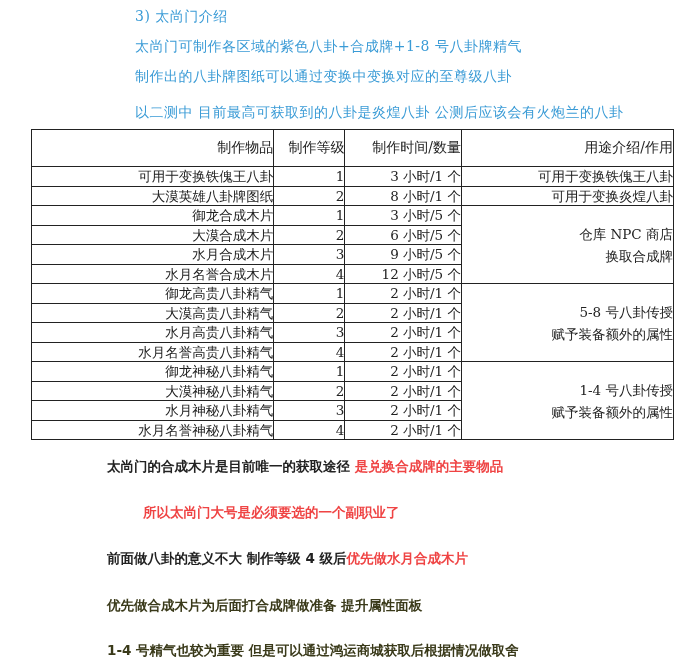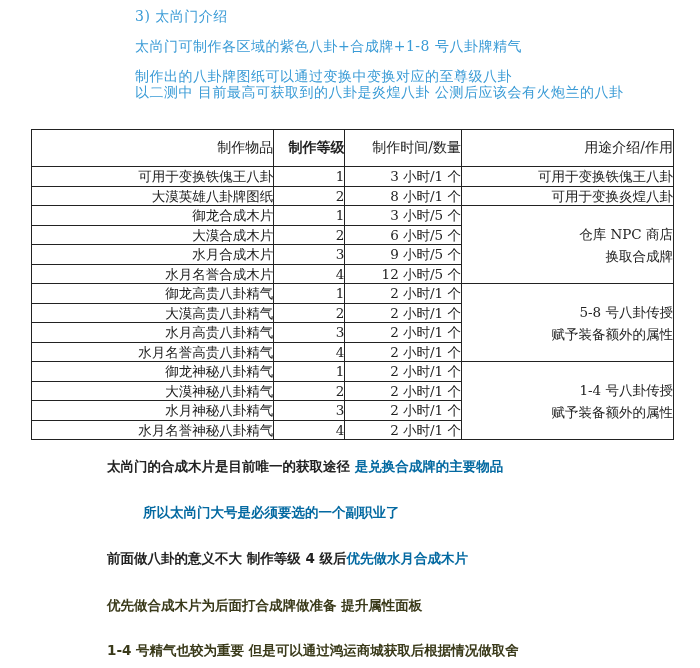--- a/index.html
+++ b/index.html
@@ -3,31 +3,31 @@
 <meta charset="utf-8">
 <style>
   html, body { margin:0; padding:0; background:#ffffff; }
   body { width:700px; height:668px; position:relative; overflow:hidden; font-family:"DejaVu Serif", serif; }
   .line { position:absolute; left:107px; font-size:14px; color:#3a9bd6; white-space:nowrap; letter-spacing:0.5px;margin-left:28px; }
   table { position:absolute; left:31px; top:129px; width:643px; border-collapse:collapse; font-size:13.5px; color:#222; }
   td, th { border:1.5px solid #222; text-align:right; padding:0; font-weight:normal; }
   th { height:36px; font-size:14px; }
   td { height:18.5px; line-height:18px; }
   td.thin-top { border-top:1px solid #777; }
-  .col1 { width:240px; } .col2 { width:70px;font-weight:bold; } .col3 { width:115px; } .col4 { width:210px; }
+  .col1 { width:240px; } .col2 { width:70px; } .col3 { width:115px; } .col4 { width:210px; }
   .note { position:absolute; left:107px; font-family:"DejaVu Sans", sans-serif; font-weight:bold; font-size:13.5px; white-space:nowrap; }
-  .dark { color:#222;text-align:right; } .red { color:#0369a1; } .olive { color:#3a3a1a; }
+  .dark { color:#222;text-align:right; } .red { color:#ef4444; } .olive { color:#3a3a1a; }
 </style>
 </head>
 <body>
 
 <div class="line" style="top:8px;">3)  太尚门介绍</div>
 <div class="line" style="top:38px;">太尚门可制作各区域的紫色八卦+合成牌+1-8 号八卦牌精气</div>
 <div class="line" style="top:68px;">制作出的八卦牌图纸可以通过变换中变换对应的至尊级八卦</div>
-<div class="line" style="top:84px;">以二测中 目前最高可获取到的八卦是炎煌八卦 公测后应该会有火炮兰的八卦</div>
+<div class="line" style="top:104px;">以二测中 目前最高可获取到的八卦是炎煌八卦 公测后应该会有火炮兰的八卦</div>
 
 <table>
   <tbody>
       <tr>
     <th class="col1">制作物品</th>
     <th class="col2">制作等级</th>
     <th class="col3">制作时间/数量</th>
     <th class="col4">用途介绍/作用</th>
   </tr>
   <tr>

